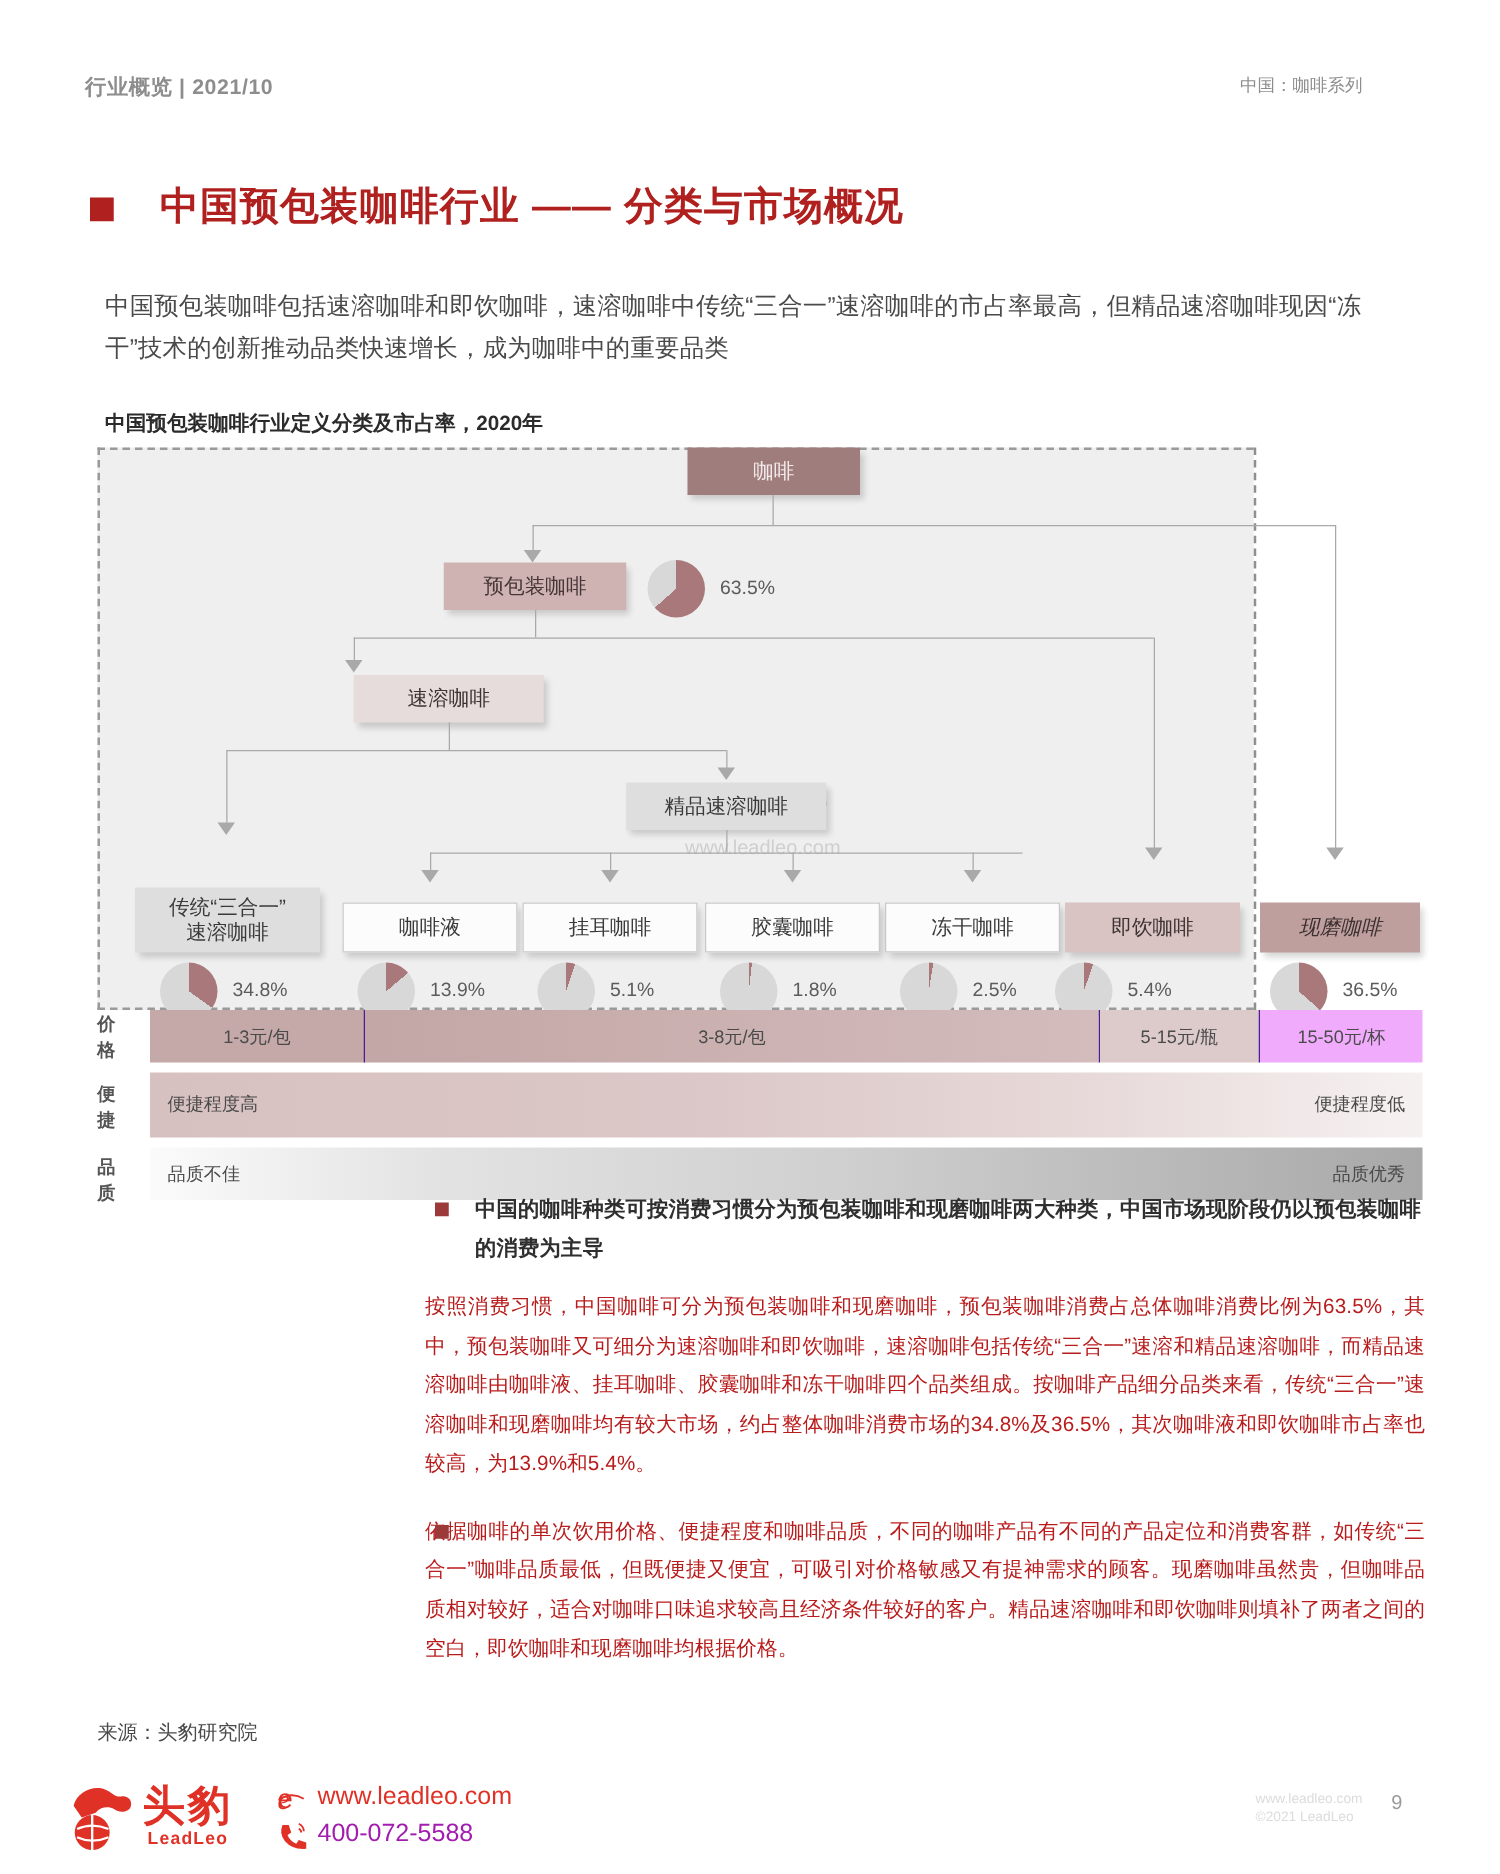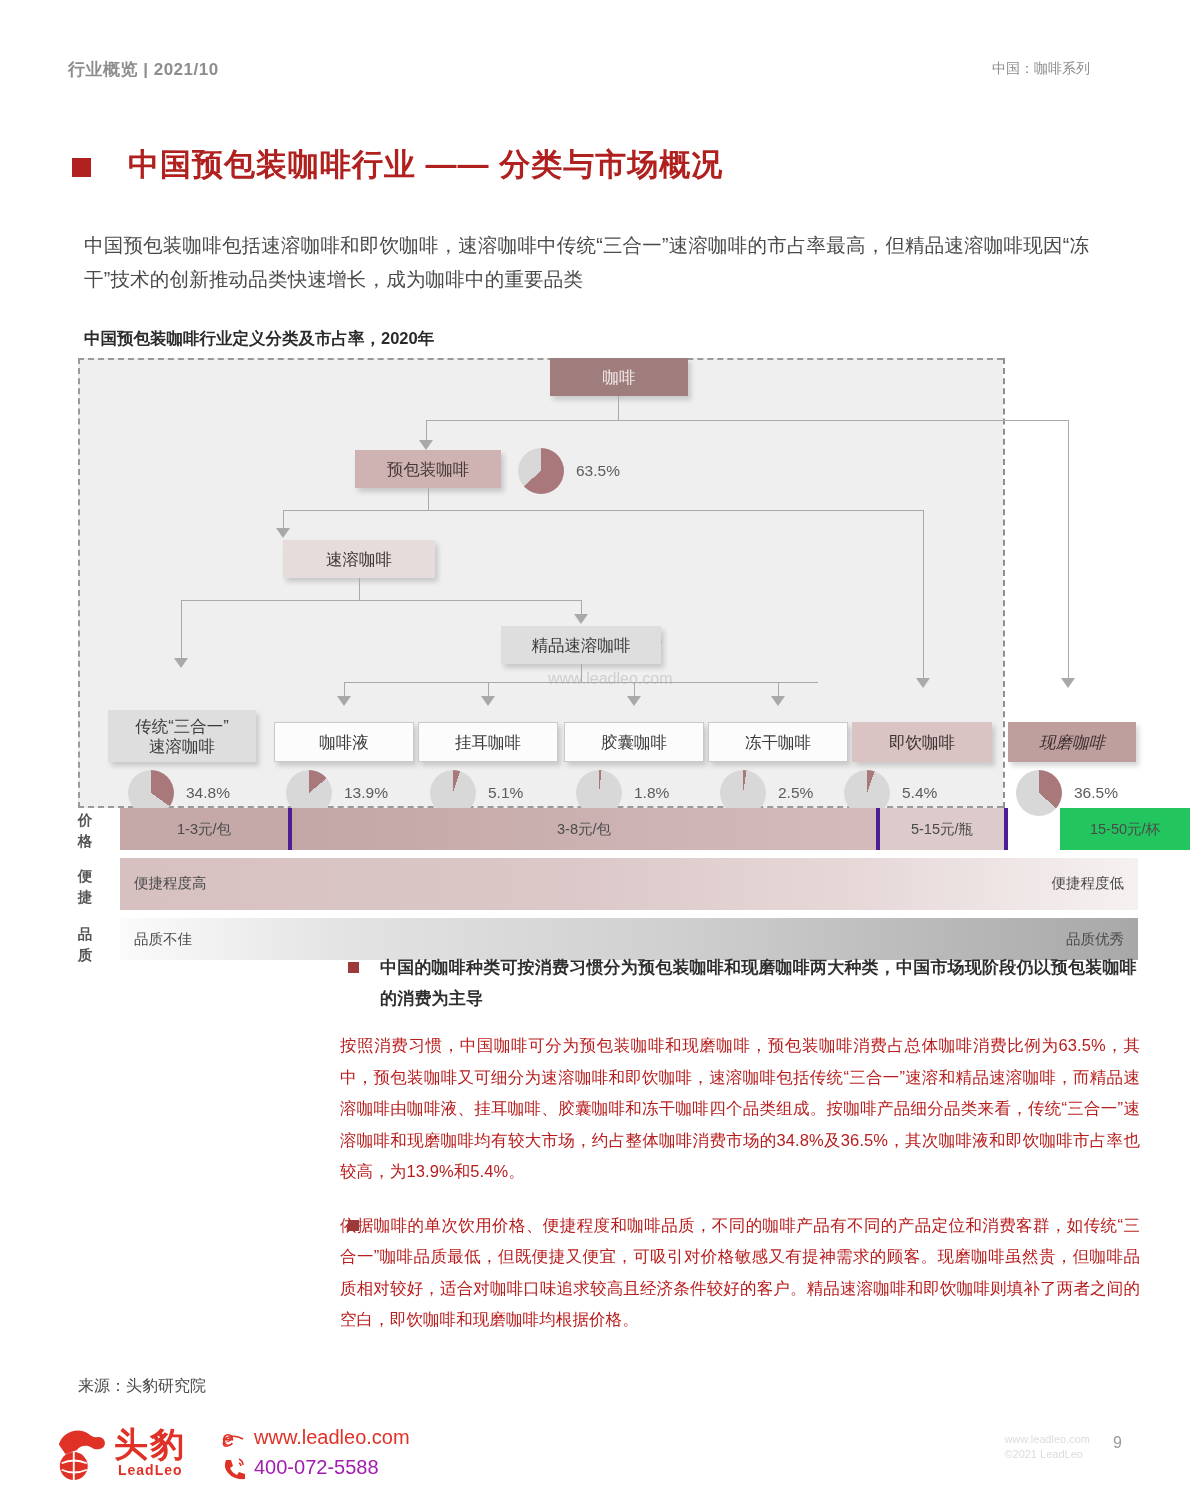--- a/index.html
+++ b/index.html
@@ -70,21 +70,21 @@
 
   .wm { position:absolute; color:#cfcfcf; font-size:16px; pointer-events:none; }
 
   
   .bars { position:absolute; top:808px; left:78px; width:1060px; }
   .vlabel { position:absolute; left:-6px; width:26px; font-size:14.5px; font-weight:bold;
             color:#555; line-height:21px; text-align:center; }
   .bar { position:absolute; left:42px; }
 
   .price-seg { position:absolute; top:0; height:42px; display:flex; align-items:center; justify-content:center;
-               font-size:14.5px; color:#4a4a4a; border-right:4px solid #4c1d95; }
+               font-size:14.5px; color:#4a4a4a; border-right:1px solid #4c1d95; }
 
   .conv-bar { position:absolute; top:50px; left:42px; width:1018px; height:52px;
               background:linear-gradient(to right,#d7c0c0 0%,#dcc8c8 45%,#e8dada 75%,#f6f1f1 100%); }
   .conv-bar span { position:absolute; top:16px; font-size:14.5px; color:#4a4a4a; }
 
   .qual-bar { position:absolute; top:110px; left:42px; width:1018px; height:42px;
               background:linear-gradient(to right,#fbfbfb 0%,#e3e3e3 22%,#cfcfcf 55%,#a8a8a8 100%); }
   .qual-bar span { position:absolute; top:12px; font-size:14.5px; color:#4a4a4a; }
 
   
@@ -231,21 +231,21 @@
 
 <div class="bars">
   <div class="vlabel" style="top:2px;">价格</div>
   <div class="vlabel" style="top:58px;">便捷</div>
   <div class="vlabel" style="top:116px;">品质</div>
 
   <div class="bar" style="top:0; width:1018px; height:42px;">
     <div class="price-seg" style="left:0; width:172px; background:#c5a8a8;">1-3元/包</div>
     <div class="price-seg" style="left:172px; width:588px; background:linear-gradient(to right,#c3a6a6,#d4bcbc);">3-8元/包</div>
     <div class="price-seg" style="left:760px; width:128px; background:#ddcaca;">5-15元/瓶</div>
-    <div class="price-seg" style="left:940px; width:130px; background:#22c55e; border-right:none;">15-50元/杯</div>
+    <div class="price-seg" style="left:888px; width:130px; background:#f0abfc; border-right:none;">15-50元/杯</div>
   </div>
 
   <div class="conv-bar">
     <span style="left:14px;">便捷程度高</span>
     <span style="right:14px;">便捷程度低</span>
   </div>
 
   <div class="qual-bar">
     <span style="left:14px;">品质不佳</span>
     <span style="right:14px;">品质优秀</span>

